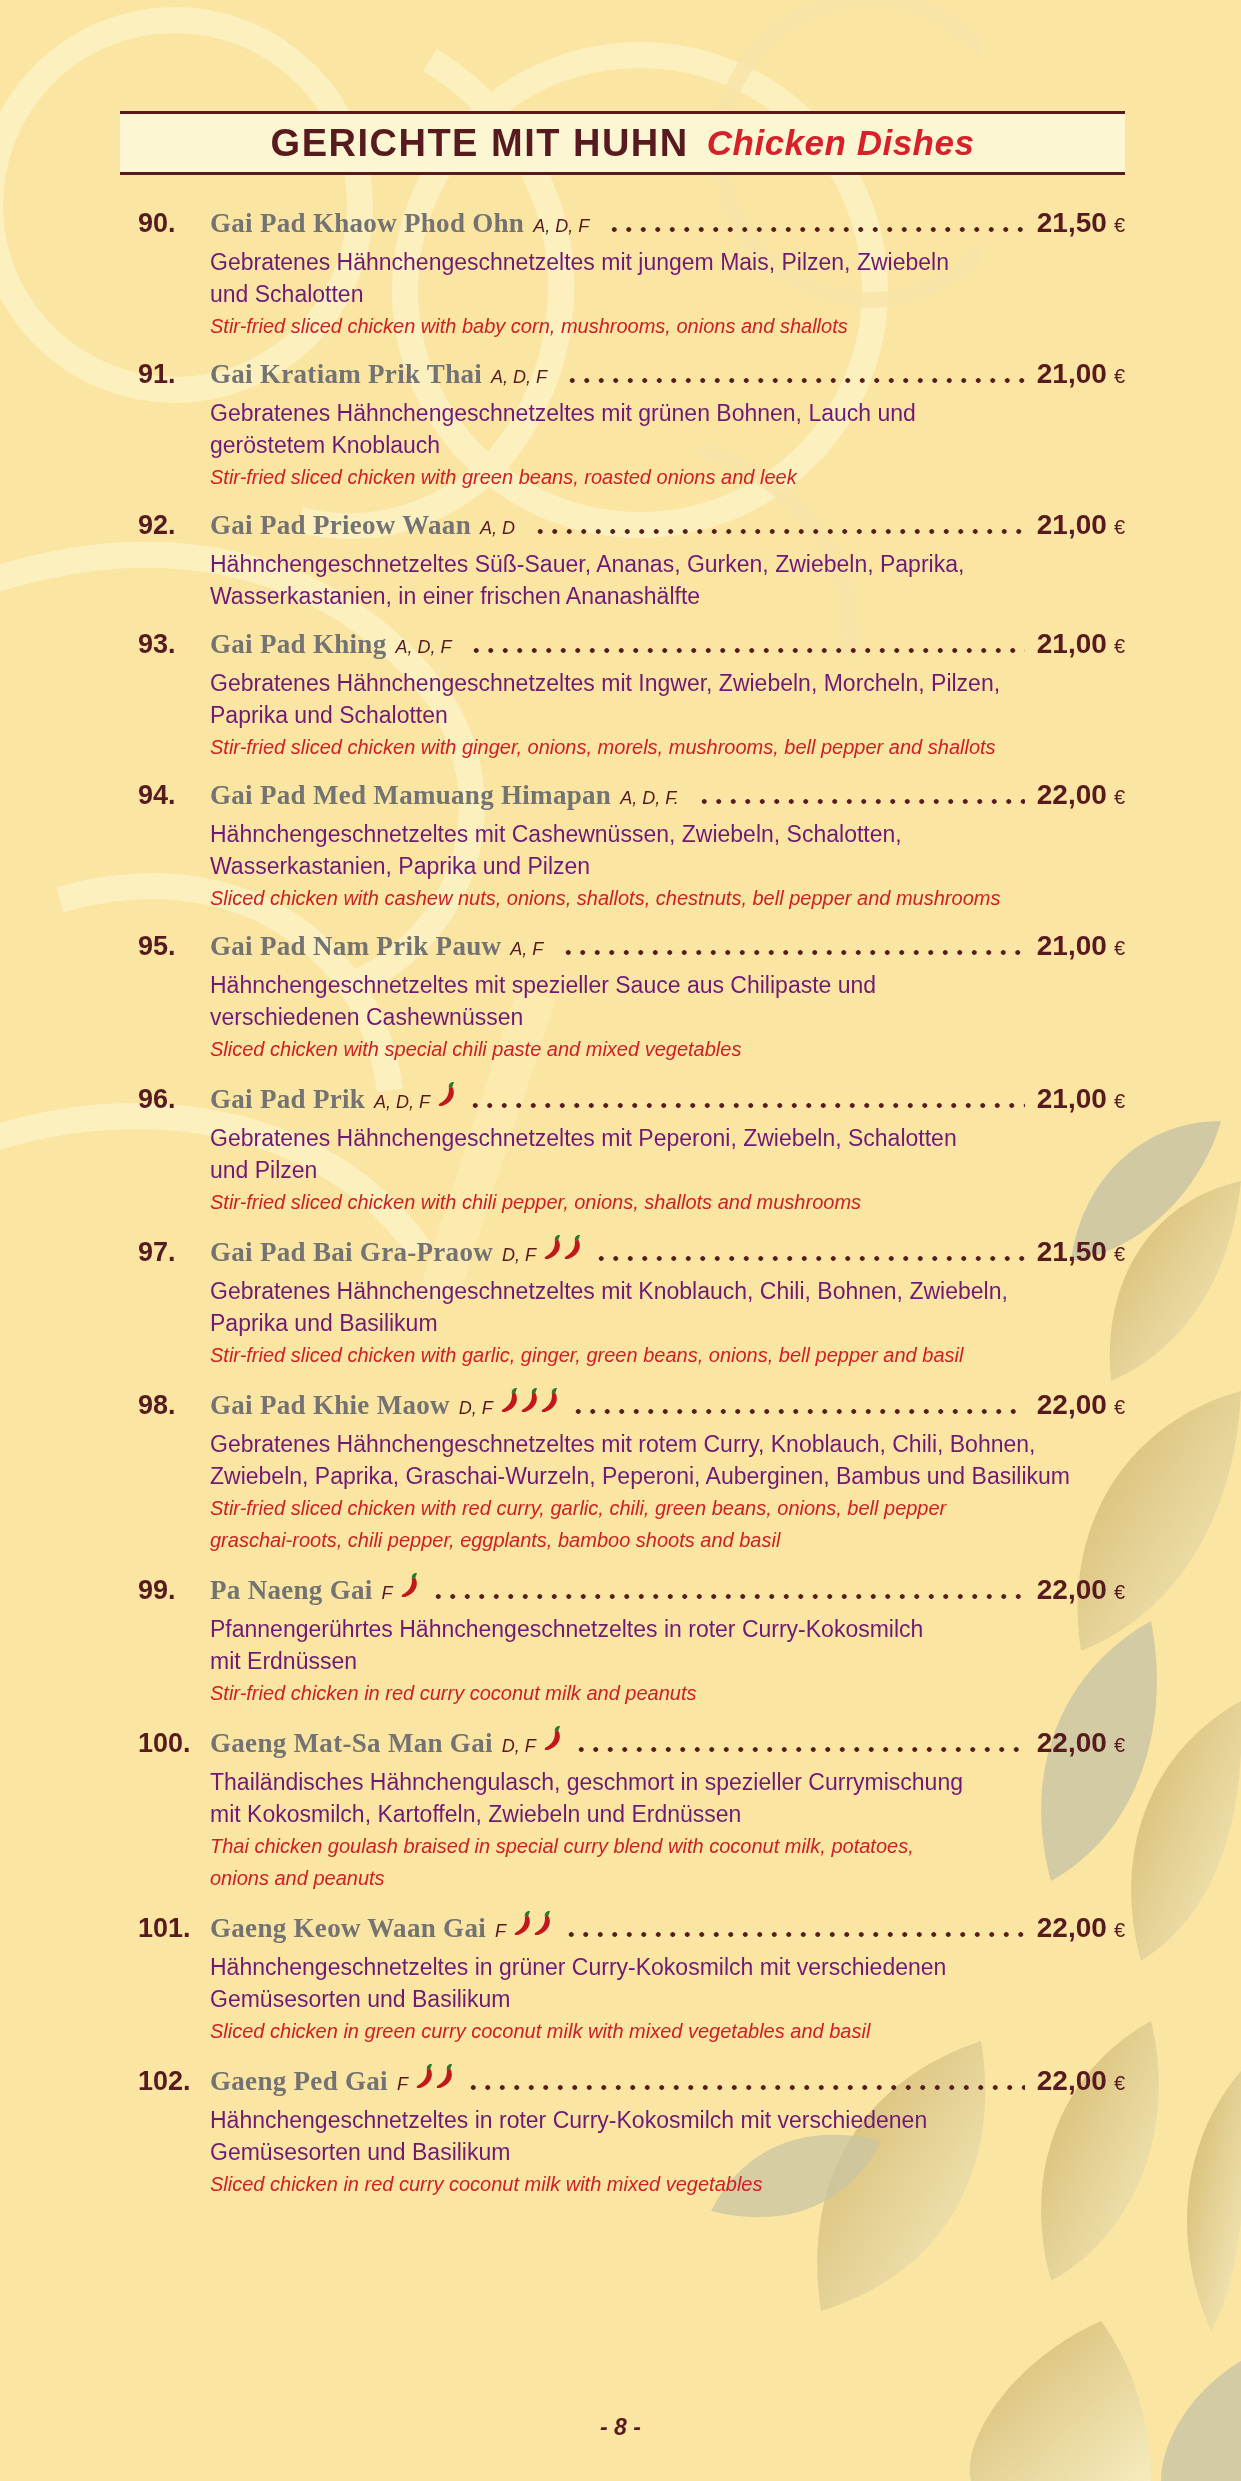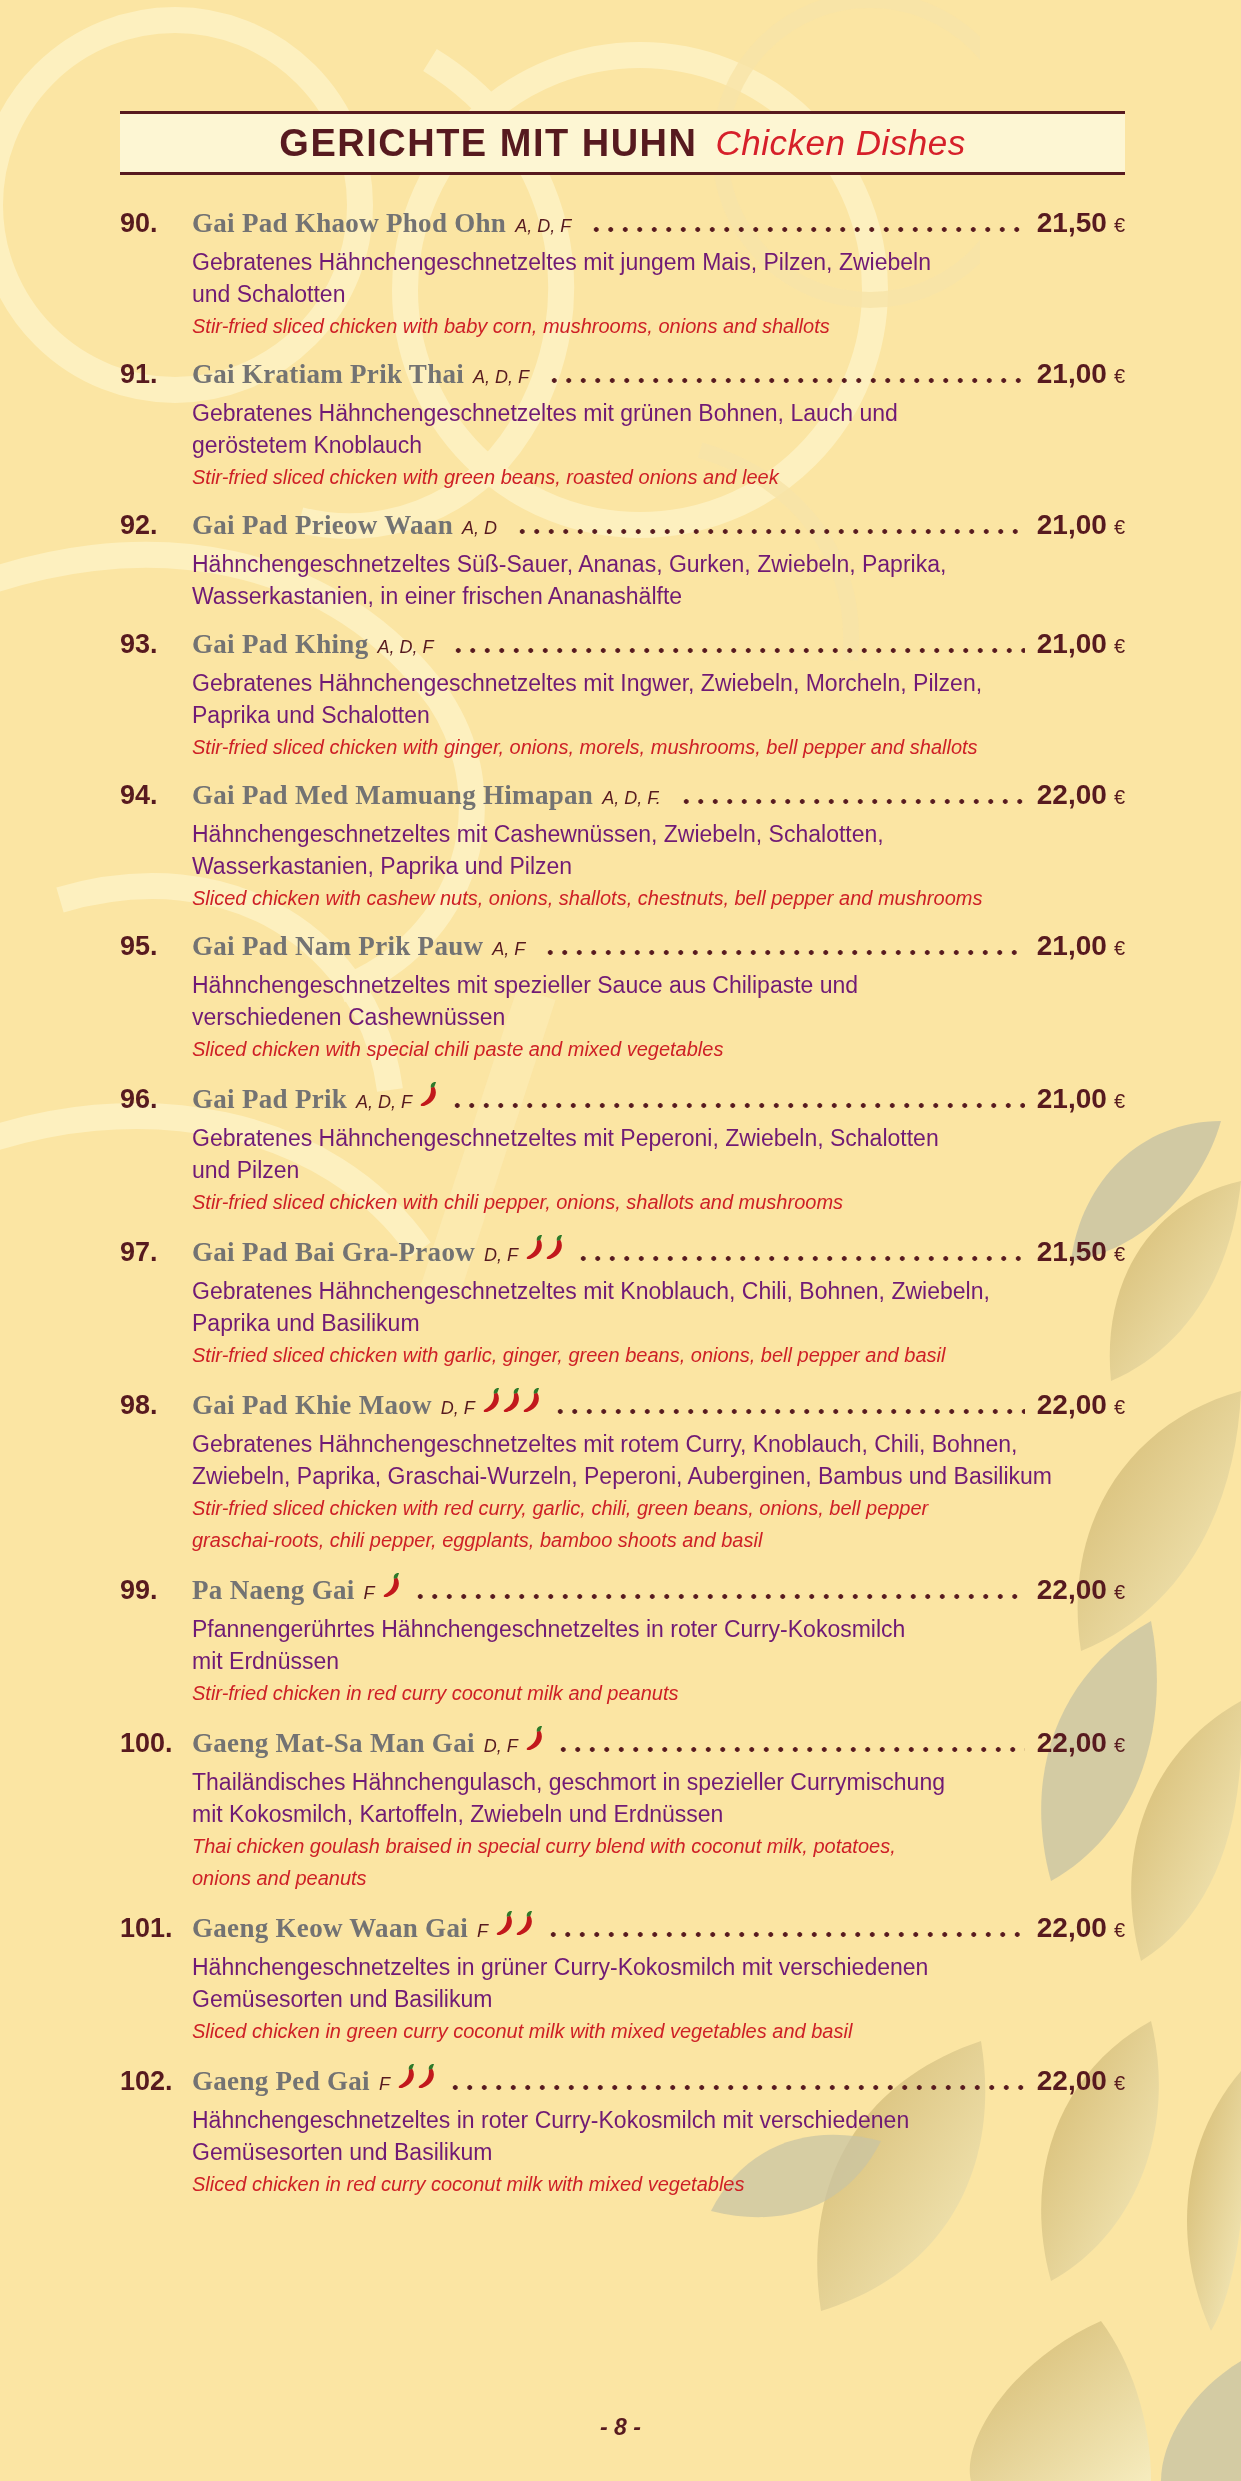--- a/index.html
+++ b/index.html
@@ -21,26 +21,26 @@
     border-top:3px solid #571a1f;
     border-bottom:3px solid #571a1f;
     height:58px;
     display:flex;align-items:center;justify-content:center;
     gap:18px;
   }
   .t-de{
     color:#571a1f;font-weight:bold;font-size:38px;letter-spacing:1.5px;
   }
   .t-en{
-    color:#d6202a;font-weight:normal;font-style:italic;font-size:35px;letter-spacing:0.5px;
+    color:#d6202a;font-weight:bold;font-style:italic;font-size:35px;letter-spacing:0.5px;
   }
 
   
   .items{margin-top:30px;}
-  .item{margin-bottom:14px;}
+  .item{margin-bottom:14px;margin-left:18px;}
   .row1{display:flex;align-items:baseline;line-height:36px;margin-bottom:2px;}
   .num{
     flex:0 0 72px;color:#571a1f;font-weight:bold;font-size:27px;
   }
   .name{
     color:#737373;font-weight:bold;font-size:27px;white-space:nowrap;letter-spacing:0.3px;font-family:Liberation Serif, serif;
   }
   .allergens{
     color:#571a1f;font-style:italic;font-size:18px;margin-left:9px;white-space:nowrap;
   }

